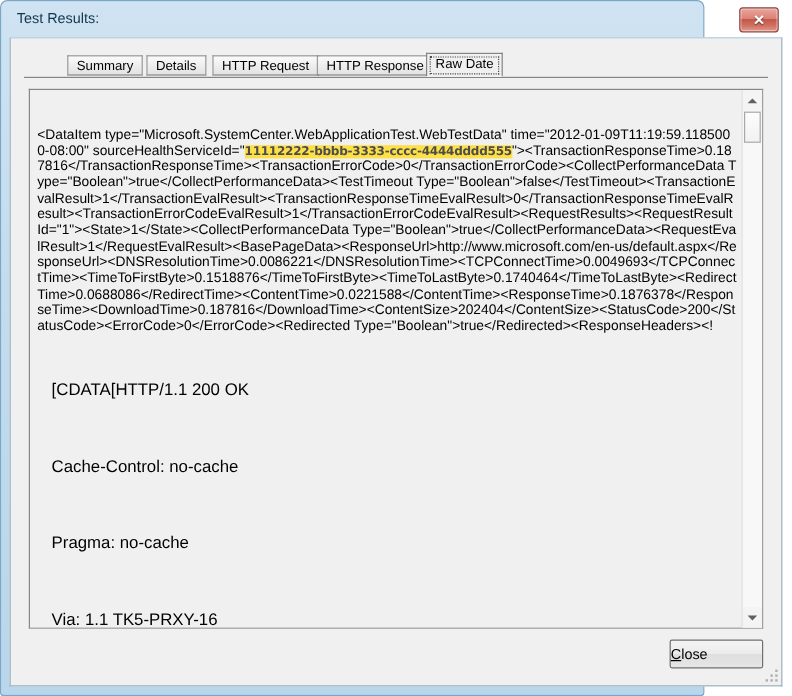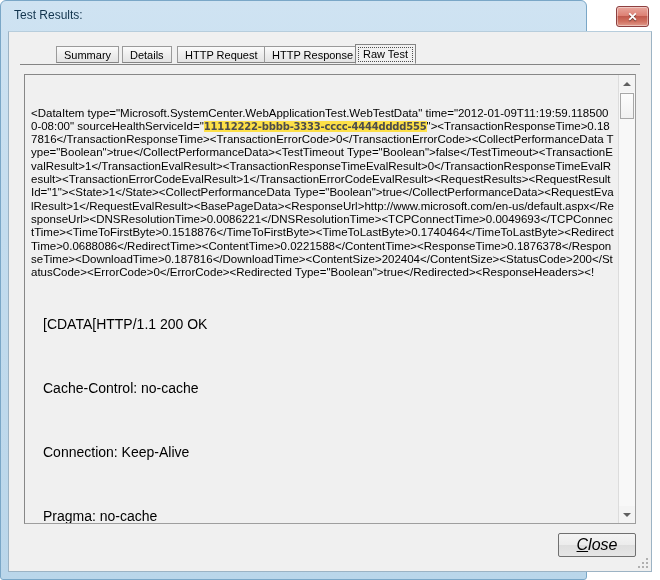--- a/index.html
+++ b/index.html
@@ -252,27 +252,26 @@
   .dialog-close-btn {
     position: absolute;
     right: 15px;
     bottom: 14px;
     width: 78px;
     height: 24px;
     box-sizing: border-box;
     background: linear-gradient(to bottom, #f4f4f4 0%, #ececec 48%, #dedede 50%, #e6e6e6 100%);
     border: 1px solid #707070;
     border-radius: 2px;
-    font-size: 16px;
+    font-size: 12px;
     color: #000000;
     cursor: pointer;
     display: flex;
     align-items: center;
-    justify-content: center;
-    font-style: italic;
+    justify-content: flex-start;
   }
   .accel { text-decoration: underline; }
 
   
   .grip {
     position: absolute;
     right: 3px;
     bottom: 3px;
     width: 12px;
     height: 12px;
@@ -298,30 +297,29 @@
       </div>
     </div>
 
     <div class="client">
 
       <div class="tabstrip">
         <div class="tab" style="left:0px;"><span>Summary</span></div>
         <div class="tab" style="left:66px;"><span>Details</span></div>
         <div class="tab" style="left:121px;"><span>HTTP Request</span></div>
         <div class="tab" style="left:208px;"><span>HTTP Response</span></div>
-        <div class="tab selected" style="left:299px;"><span>Raw Test</span><span class="tab-focus"></span></div>
+        <div class="tab selected" style="left:299px;"><span>Raw Date</span><span class="tab-focus"></span></div>
       </div>
       <div class="tabpage"></div>
 
       <div class="textbox-frame">
         <div class="textbox-content">
           <div class="xmlblock"><span>&lt;DataItem type="Microsoft.SystemCenter.WebApplicationTest.WebTestData" time="2012-01-09T11:19:59.1185000-08:00" sourceHealthServiceId="</span><span class="guid">11112222-bbbb-3333-cccc-4444dddd555</span><span>"&gt;&lt;TransactionResponseTime&gt;0.187816&lt;/TransactionResponseTime&gt;&lt;TransactionErrorCode&gt;0&lt;/TransactionErrorCode&gt;&lt;CollectPerformanceData Type="Boolean"&gt;true&lt;/CollectPerformanceData&gt;&lt;TestTimeout Type="Boolean"&gt;false&lt;/TestTimeout&gt;&lt;TransactionEvalResult&gt;1&lt;/TransactionEvalResult&gt;&lt;TransactionResponseTimeEvalResult&gt;0&lt;/TransactionResponseTimeEvalResult&gt;&lt;TransactionErrorCodeEvalResult&gt;1&lt;/TransactionErrorCodeEvalResult&gt;&lt;RequestResults&gt;&lt;RequestResult Id="1"&gt;&lt;State&gt;1&lt;/State&gt;&lt;CollectPerformanceData Type="Boolean"&gt;true&lt;/CollectPerformanceData&gt;&lt;RequestEvalResult&gt;1&lt;/RequestEvalResult&gt;&lt;BasePageData&gt;&lt;ResponseUrl&gt;http://www.microsoft.com/en-us/default.aspx&lt;/ResponseUrl&gt;&lt;DNSResolutionTime&gt;0.0086221&lt;/DNSResolutionTime&gt;&lt;TCPConnectTime&gt;0.0049693&lt;/TCPConnectTime&gt;&lt;TimeToFirstByte&gt;0.1518876&lt;/TimeToFirstByte&gt;&lt;TimeToLastByte&gt;0.1740464&lt;/TimeToLastByte&gt;&lt;RedirectTime&gt;0.0688086&lt;/RedirectTime&gt;&lt;ContentTime&gt;0.0221588&lt;/ContentTime&gt;&lt;ResponseTime&gt;0.1876378&lt;/ResponseTime&gt;&lt;DownloadTime&gt;0.187816&lt;/DownloadTime&gt;&lt;ContentSize&gt;202404&lt;/ContentSize&gt;&lt;StatusCode&gt;200&lt;/StatusCode&gt;&lt;ErrorCode&gt;0&lt;/ErrorCode&gt;&lt;Redirected Type="Boolean"&gt;true&lt;/Redirected&gt;&lt;ResponseHeaders&gt;&lt;!</span></div>
           <div class="hdrblock">[CDATA[HTTP/1.1 200 OK</div>
           <div class="hdrblock">Cache-Control: no-cache</div>
-          <div class="hdrblock">Connection: Keep-Alive</div>
           <div class="hdrblock">Pragma: no-cache</div>
           <div class="hdrblock">Via: 1.1 TK5-PRXY-16</div>
           
           
           
           
           
           
           <div class="hdrblock"></div>
           

